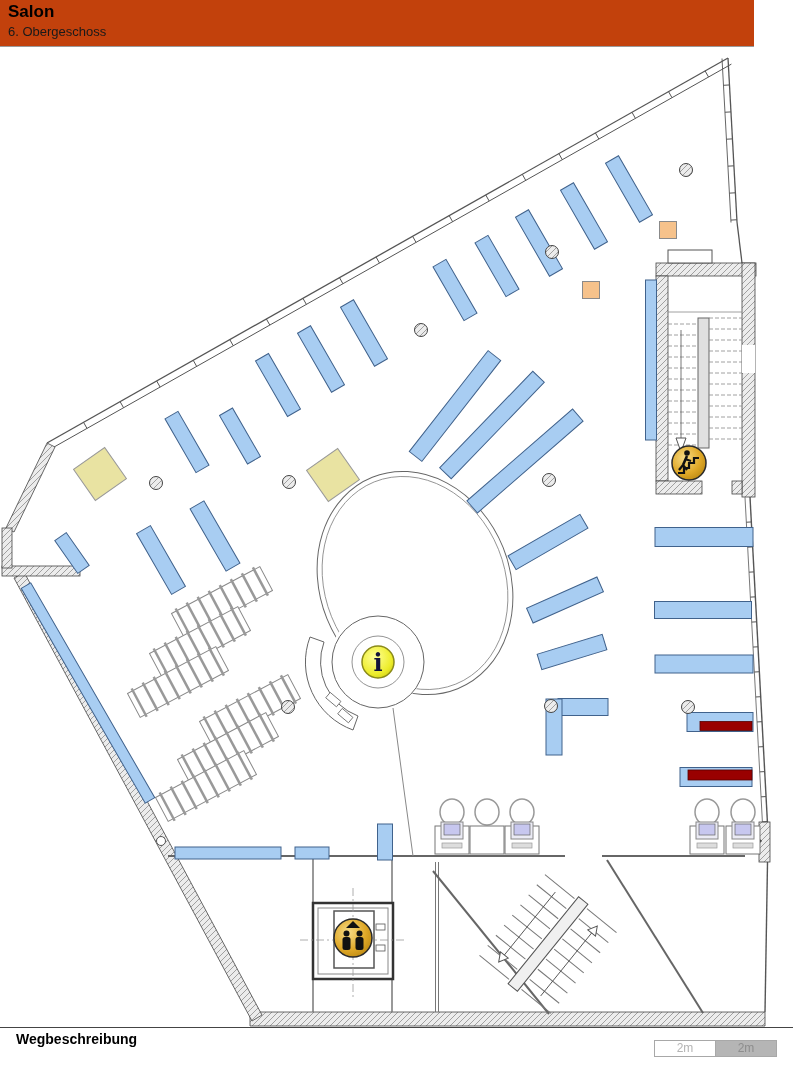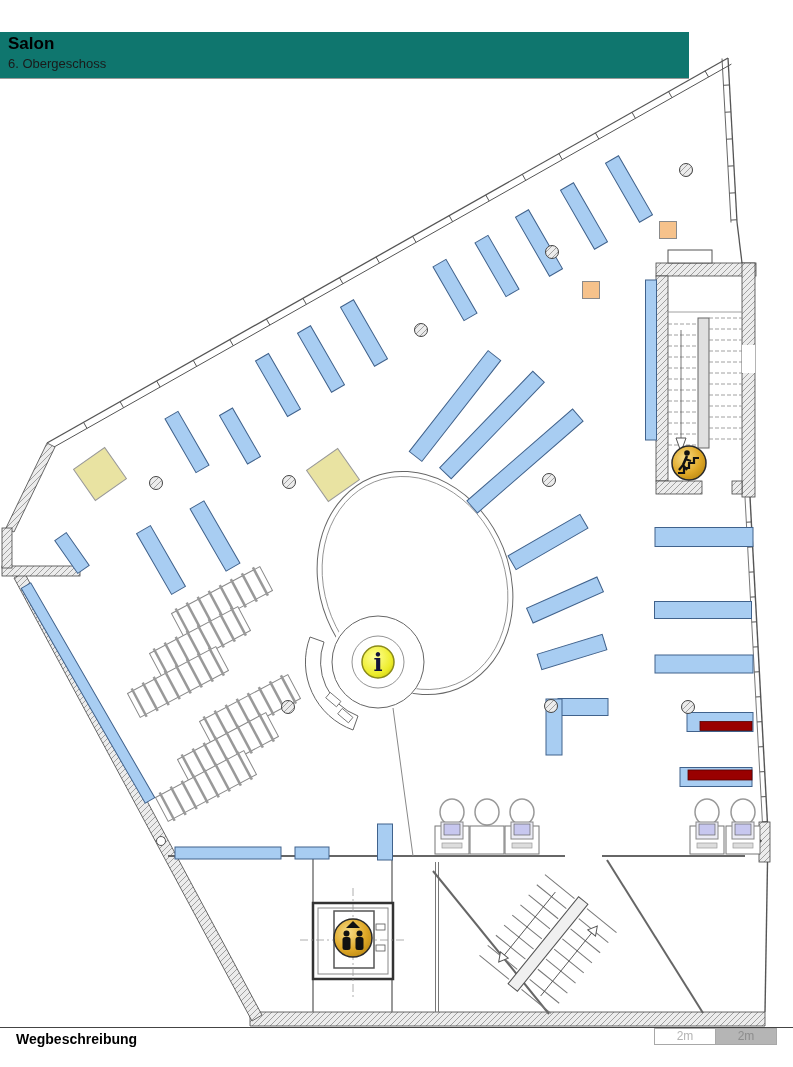--- a/index.html
+++ b/index.html
@@ -1,28 +1,28 @@
 <!DOCTYPE html>
 <html style="--shelf: #a8cdf2; --shelfBorder: #40628c; --highlight: #990000; --yellow: #e9e3a2; --orange: #f6c28b; --wall: #555555; --gold: #e0a929; --infoYellow: #efef3a; --monitor: #c7c7ef; --scaleGray: #b5b5b5;"><head>
 <meta charset="utf-8">
 <style>
   html,body{margin:0;padding:0;}
   body{width:793px;height:1067px;position:relative;background:#fff;
        font-family:"Liberation Sans",sans-serif;overflow:hidden;}
-  .header{position:absolute;top:0;left:0;width:689px;height:46px;background:#0f766e;
-          border-bottom:1px solid #9a9a9a;z-index:5;margin-top:32px;}
+  .header{position:absolute;top:0;left:0;width:754px;height:46px;background:#c2410c;
+          border-bottom:1px solid #9a9a9a;z-index:5;}
   .title{position:absolute;left:8px;top:2px;font-size:17px;font-weight:bold;color:#000;}
   .subtitle{position:absolute;left:8px;top:24px;font-size:13px;color:#1a1a1a;}
   .logo{position:absolute;right:10px;top:2px;font-size:26px;font-weight:bold;
         letter-spacing:3px;color:#e3e3e3;}
   svg.map{position:absolute;top:0;left:0;z-index:1;}
   .footer{position:absolute;top:1027px;left:0;width:793px;height:40px;background:#fff;
           border-top:1px solid #444;z-index:5;}
   .footer-label{position:absolute;left:16px;top:3px;font-weight:bold;font-size:14px;color:#000;}
-  .scalebar{position:absolute;right:16px;top:0;display:flex;}
+  .scalebar{position:absolute;right:16px;top:12px;display:flex;}
   .scale-seg{width:60px;height:15px;font-size:12px;text-align:center;line-height:15px;}
   .seg0{background:#fff;border:1px solid #a8a8a8;color:#b4b4b4;}
   .seg1{background:var(--scaleGray,#b5b5b5);border:1px solid #a8a8a8;border-left:none;color:#8d8d8d;}
   .shelf{fill:var(--shelf,#a8cdf2);stroke:var(--shelfBorder,#40628c);stroke-width:1;}
   .hl{fill:var(--highlight,#990000);stroke:#550000;stroke-width:0.8;}
   .tbl-yellow{fill:var(--yellow,#e9e3a2);stroke:#999;stroke-width:1;}
   .tbl-orange{fill:var(--orange,#f6c28b);stroke:#8a8a8a;stroke-width:1;}
   .wallline{stroke:#555;fill:none;}
   .hatched{fill:url(#hatch);stroke:#444;stroke-width:0.8;}
 </style>

